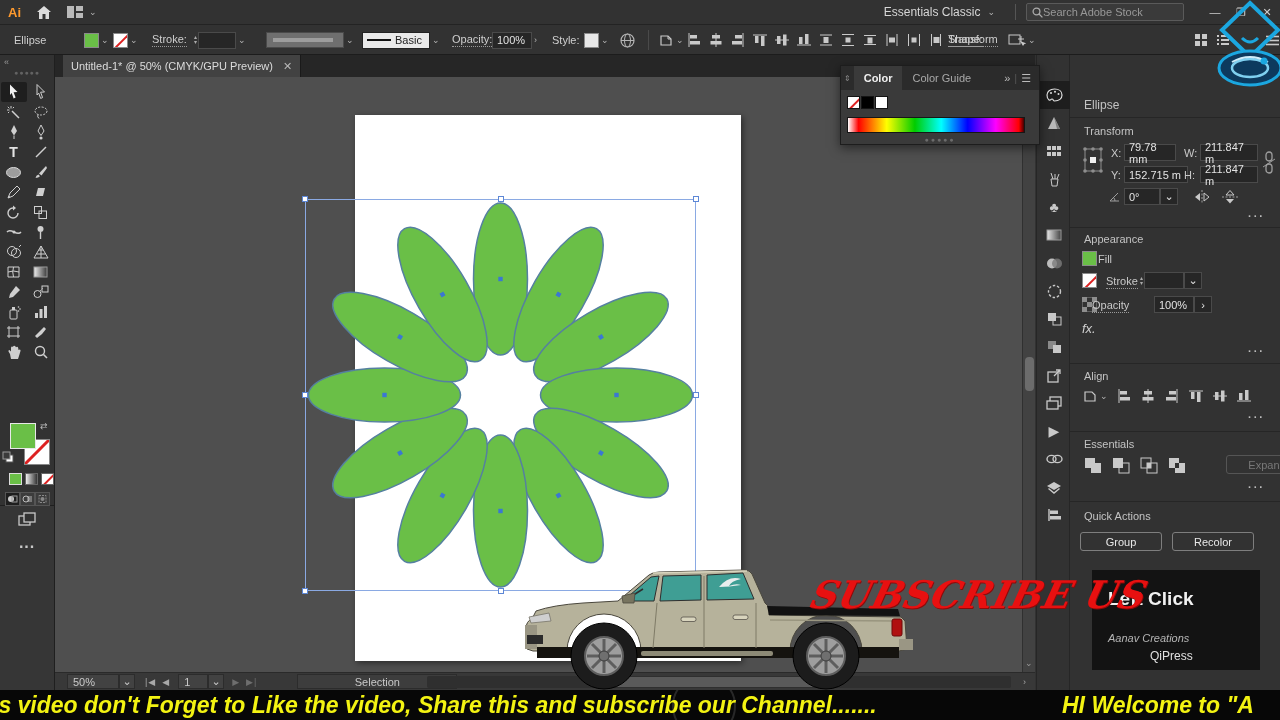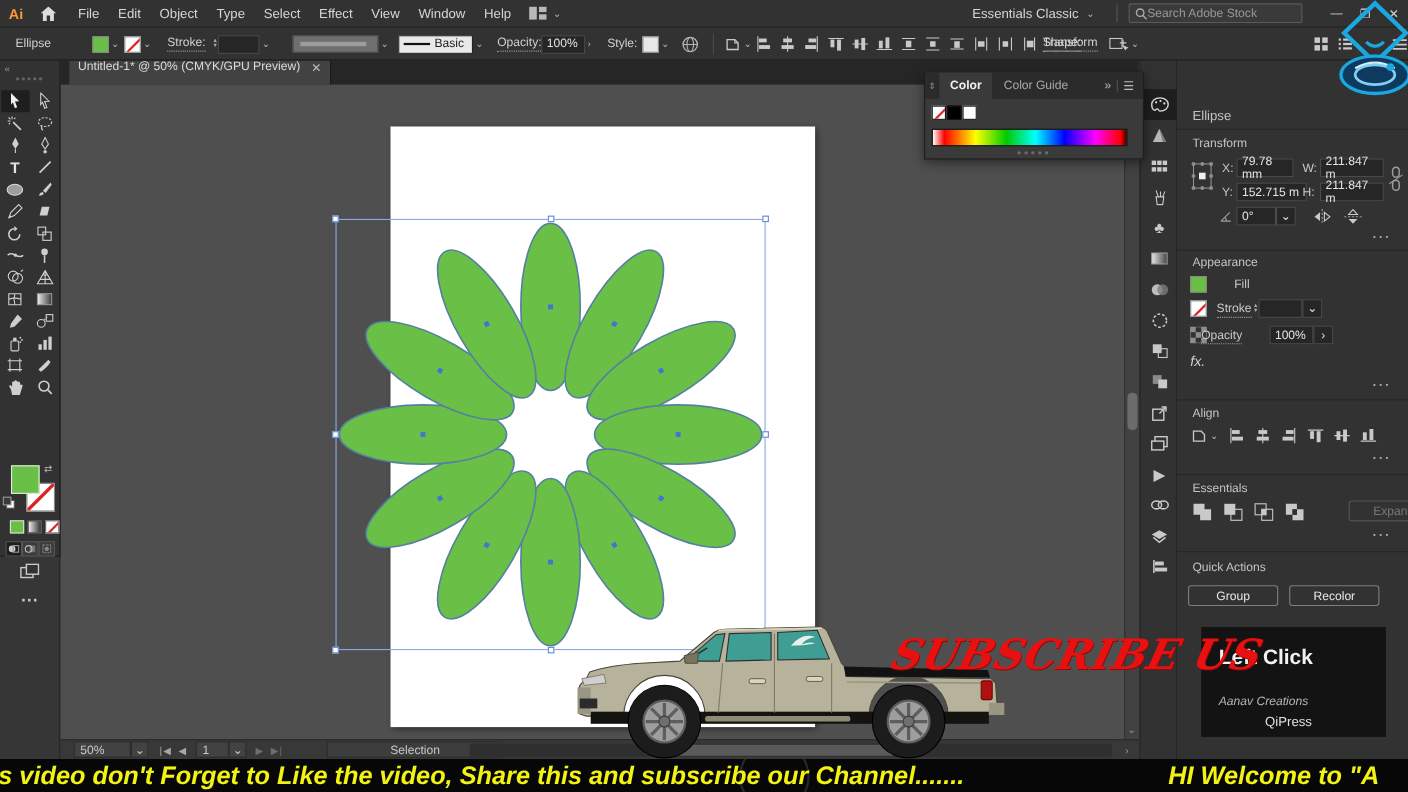--- a/index.html
+++ b/index.html
@@ -55,21 +55,21 @@
   .trio { position:absolute; left:9px; top:418px; display:flex; gap:3px; }
   .trio > div { width:13px; height:12px; border:1px solid #666; }
   .drawmodes { position:absolute; left:5px; top:437px; display:flex; }
   .drawmodes > div { width:15px; height:14px; border:1px solid #555; display:flex;
     align-items:center; justify-content:center; background:#3c3c3c; }
   .drawmodes > div.on { background:#1e1e1e; }
 
   
   #docarea { position:absolute; left:55px; top:55px; width:980px; height:635px; background:#3a3a3a; }
   #tabbar { height:22px; background:#262626; display:flex; }
-  #doctab { background:#424242; color:#dcdcdc; font-size:11px; display:flex; align-items:flex-start;
+  #doctab { background:#424242; color:#dcdcdc; font-size:11px; display:flex; align-items:center;
     padding:0 8px; margin-left:8px; gap:10px; border-right:1px solid #1a1a1a; }
   #canvas { position:relative; width:980px; height:595px; background:#4f4f4f; overflow:hidden; }
   #artboard { position:absolute; left:300px; top:38px; width:386px; height:546px; background:#ffffff;
     box-shadow:2px 2px 6px rgba(0,0,0,.45); }
   #flower-svg { position:absolute; left:0; top:0; }
   #selbox { position:absolute; left:250px; top:122px; width:391px; height:392px;
     border:1px solid #8aa9e3; }
   .handle { position:absolute; width:6px; height:6px; background:#fff; border:1px solid #5d87d6; }
   
   #vsb { position:absolute; right:0; top:0; width:13px; height:595px; background:#424242;
@@ -145,31 +145,20 @@
 </head>
 <body>
 
 <div id="menubar">
   <span class="ai-logo">Ai</span>
   <span class="home-ic">
     <svg width="14" height="13" viewBox="0 0 14 13">
         <path d="M7,0 L14,6 H12 V13 H8.5 V8 H5.5 V13 H2 V6 H0 Z" fill="#dcdcdc"></path>
       </svg>
   </span>
-  <div id="menus">
-    <span class="menu-item">File</span>
-    <span class="menu-item">Edit</span>
-    <span class="menu-item">Object</span>
-    <span class="menu-item">Type</span>
-    <span class="menu-item">Select</span>
-    <span class="menu-item">Effect</span>
-    <span class="menu-item">View</span>
-    <span class="menu-item">Window</span>
-    <span class="menu-item">Help</span>
-  </div>
   <span class="ws-icon">
     <svg width="16" height="12" viewBox="0 0 16 12">
         <rect x="0" y="0" width="7" height="12" fill="#b9b9b9"></rect>
         <rect x="9" y="0" width="7" height="5" fill="#b9b9b9"></rect>
         <rect x="9" y="7" width="7" height="5" fill="#b9b9b9"></rect>
       </svg>
     <span class="chev">⌄</span>
   </span>
   <div class="mb-right">
     <span class="ws-switcher">
@@ -863,21 +852,21 @@
   <svg class="abs" style="left:152px;top:135px;position:absolute" width="16" height="14">
       <line x1="0" y1="7" x2="16" y2="7" stroke="#9e9e9e" stroke-dasharray="2,1.5"></line>
       <path d="M4,5 L12,5 L8,0.5 Z" fill="none" stroke="#c9c9c9"></path>
       <path d="M4,9 L12,9 L8,13.5 Z" fill="#c9c9c9"></path>
     </svg>
   <div class="more-dots" style="left:178px;top:155px">···</div>
   <div class="sec-div" style="top:172px"></div>
 
   <div class="sec-title" style="top:178px">Appearance</div>
   <div class="abs" style="left:12px;top:196px;position:absolute;width:15px;height:15px;background:#6abf47;border:1px solid #8a8a8a"></div>
-  <span class="plabel abs" style="left:52px;top:198px;position:absolute">Fill</span>
+  <span class="plabel abs" style="left:28px;top:198px;position:absolute">Fill</span>
   <div class="abs nostroke" style="left:12px;top:218px;position:absolute;width:15px;height:15px;border:1px solid #8a8a8a;overflow:hidden"></div>
   <span class="plabel abs dotted-lbl" style="left:36px;top:220px;position:absolute">Stroke</span>
   <div class="abs" style="left:70px;top:217px;position:absolute;display:flex;align-items:center">
     <span class="stepper">
         <span>▴</span>
         <span>▾</span>
       </span>
     <div class="field" style="width:40px"></div>
     <div class="field" style="width:18px;justify-content:center">⌄</div>
   </div>

